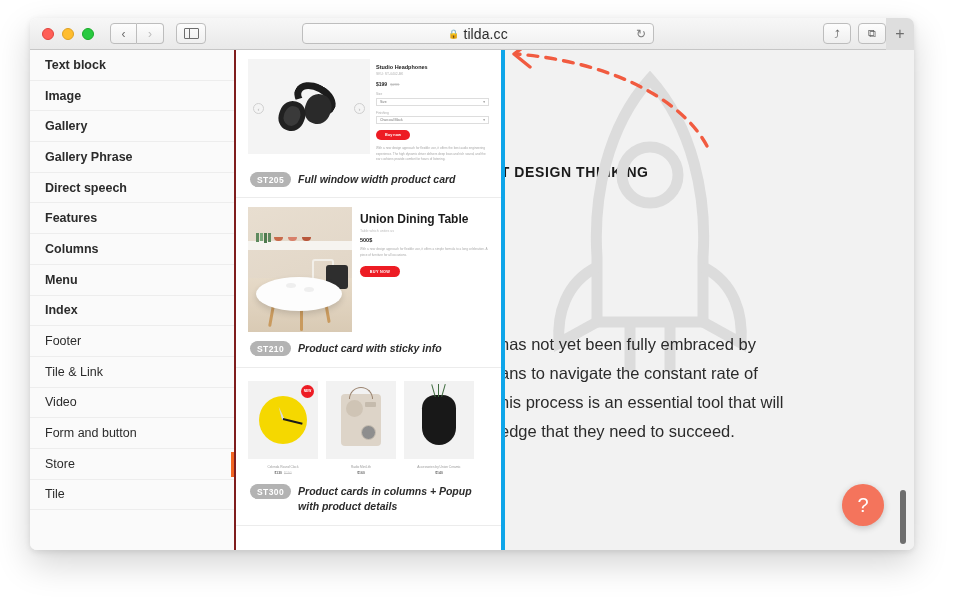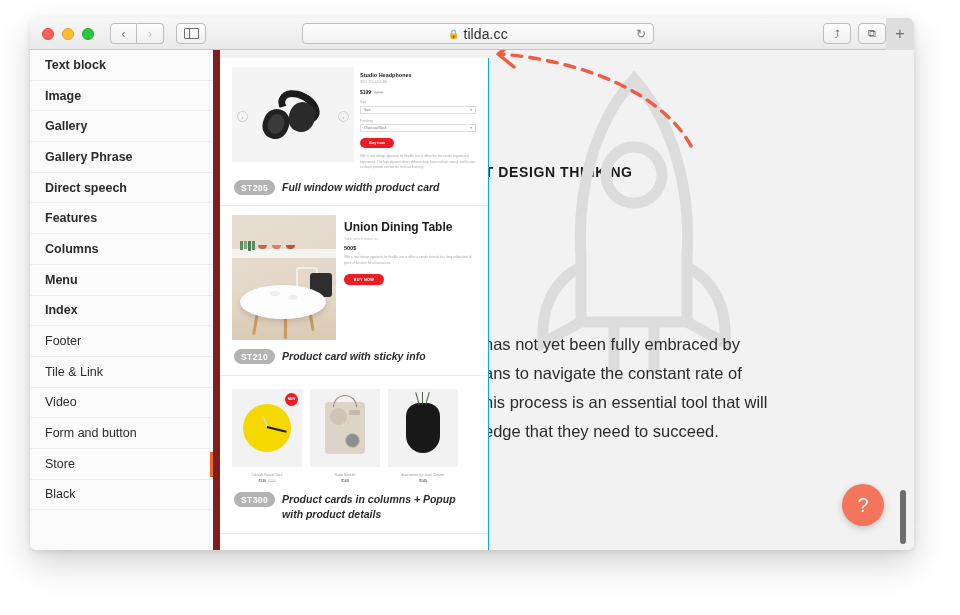--- a/index.html
+++ b/index.html
@@ -81,44 +81,43 @@
     background: #dedede;
     display: flex; align-items: center; justify-content: center;
     font-size: 16px; color: #6d6d6d; font-weight: 300;
   }
 
   
   .content { position: relative; height: 500px; background: #f2f2f2; display: flex; }
 
   
   .catalog {
-    width: 190px; background: #fafafa;
-    border-right: 7px solid #7f1d1d;
+    width: 206px; background: #fafafa;
+    border-right: 2px solid #7f1d1d;
     position: relative; z-index: 3;
   }
   .cat-item {
     height: 30.7px; padding-left: 15px;
     display: flex; align-items: center;
     border-bottom: 1px solid #ededed;
     font-size: 12.5px; color: #2b2b2b;
     position: relative;
   }
   .cat-item.bold { font-weight: 600; font-size: 12.5px; }
   .cat-item .mark {
     position: absolute; right: 0; top: 3px;
     width: 3px; height: 25px; background: #f26522;
   }
 
   
   .blocks {
     width: 269px; background: #ffffff;
     position: relative; z-index: 3;
-    border-right: 1px solid #0ea5e9;
+    border-right: 4px solid #0ea5e9;
     overflow: hidden;
-    margin-top: 8px;
   }
   .block { padding: 9px 12px 0 12px; border-bottom: 1px solid #ececec; }
 
   .card-label { display: flex; align-items: flex-start; padding: 9px 0 10px 2px; gap: 7px; flex-wrap: wrap; }
   .pill {
     background: #b3b3b3; color: #ffffff;
     font-size: 8.5px; font-weight: 700; letter-spacing: .4px;
     padding: 2.5px 7px; border-radius: 9px;
     flex-shrink: 0;
   }
@@ -335,21 +334,21 @@
           <span>Video</span>
         </div>
       <div class="cat-item">
           <span>Form and button</span>
         </div>
       <div class="cat-item">
           <span>Store</span>
           <span class="mark"></span>
         </div>
       <div class="cat-item">
-          <span>Black</span>
+          <span>Tile</span>
         </div>
     </div>
 
     <div class="blocks">
 
       <div class="block">
         <div class="prev1">
           <div class="hp-img">
             <div class="arrow-c l">‹</div>
             <div class="arrow-c r">›</div>

